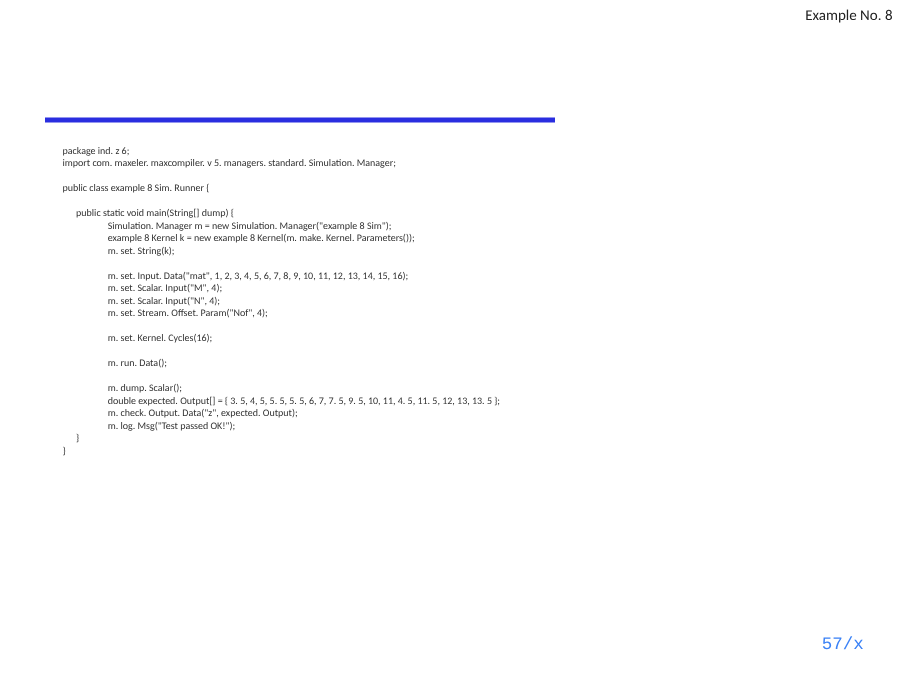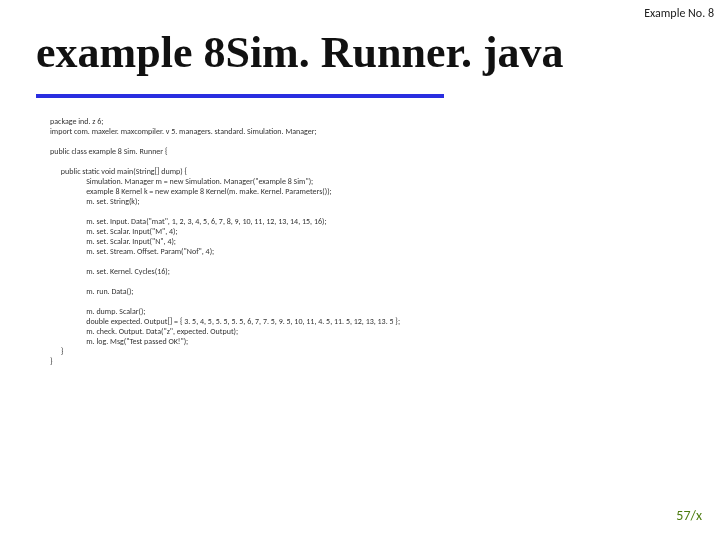--- a/index.html
+++ b/index.html
@@ -50,31 +50,31 @@
     right: 30px;
     font-family: Calibri, Arial, sans-serif;
     font-size: 8px;
     line-height: 1.25;
     color: #333;
     white-space: pre;
   }
   .pagenum {
     position: absolute;
     bottom: 16px;
-    right: 18px;
+    right: 29px;
     font-size: 14px;
-    color: #4d7c0f;
+    color: #3b82f6;
+    font-family: Liberation Mono, monospace;
   }
 </style>
 </head>
 <body>
 
 <div class="slide">
   <div class="topright">Example No. 8</div>
-  <div class="title">example 8Sim. Runner. java</div>
   <div class="rule"></div>
 
   <div class="code"><span>package ind. z 6;</span>
 <span>import com. maxeler. maxcompiler. v 5. managers. standard. Simulation. Manager;</span>
 
 <span>public class example 8 Sim. Runner {</span>
 
 <span>      public static void main(String[] dump) {</span>
 <span>                    Simulation. Manager m = new Simulation. Manager("example 8 Sim");</span>
 <span>                    example 8 Kernel k = new example 8 Kernel(m. make. Kernel. Parameters());</span>

